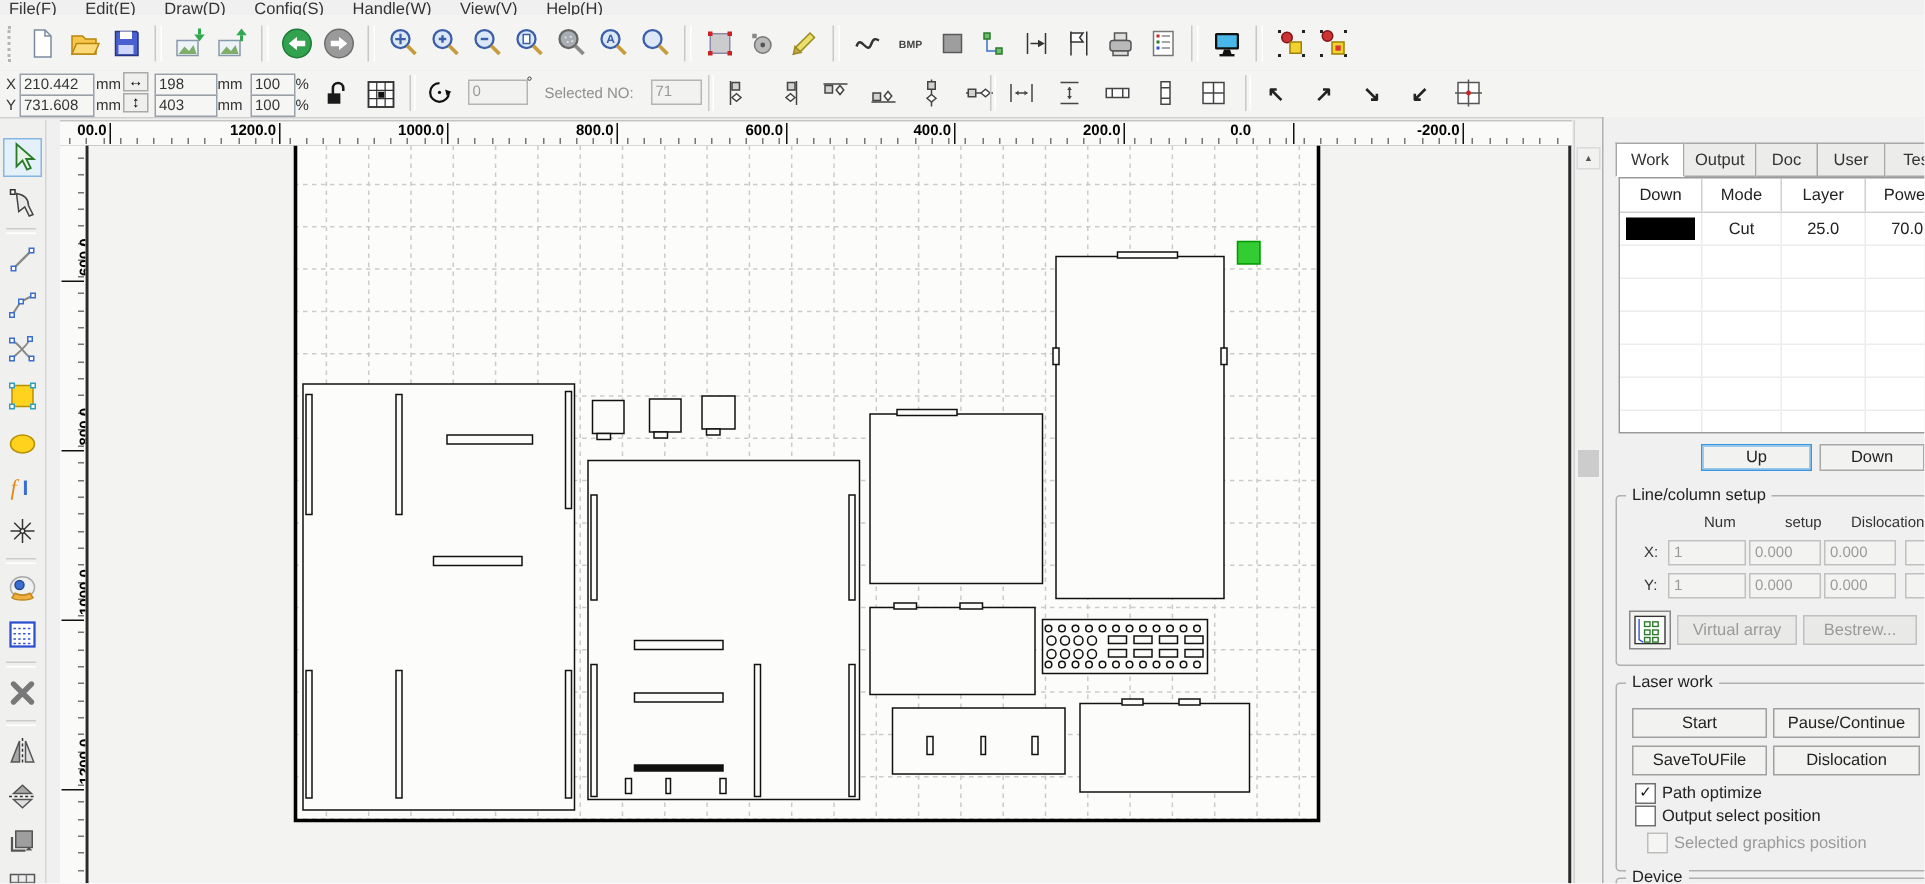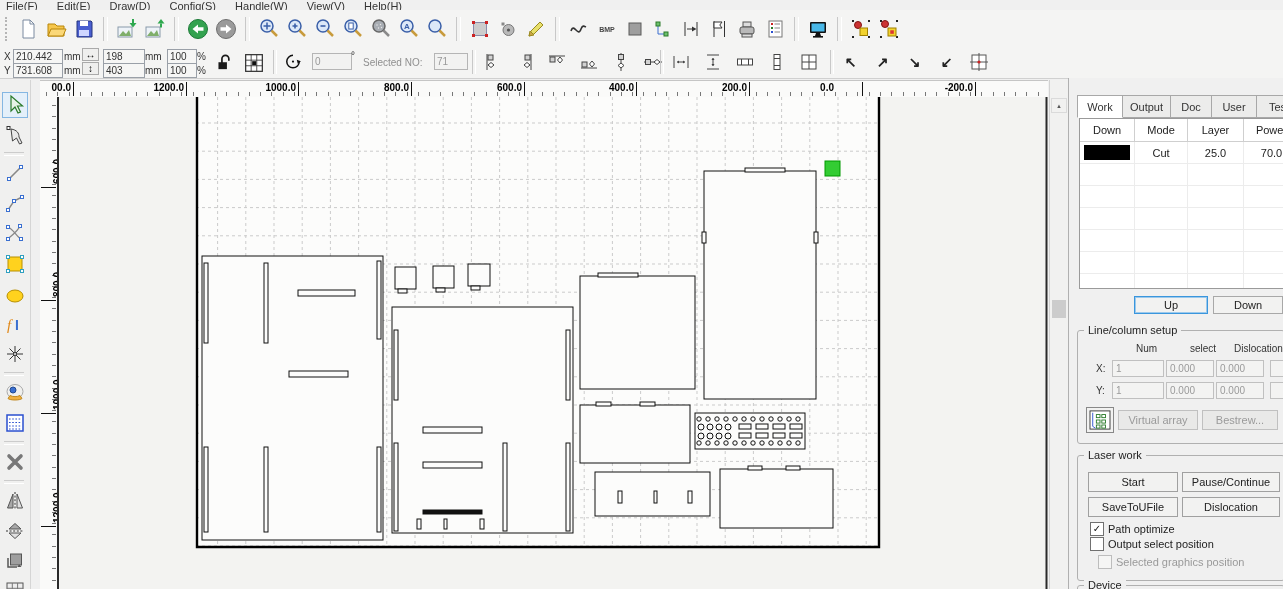--- a/index.html
+++ b/index.html
@@ -927,21 +927,21 @@
             <div class="lc c3"></div>
           </div>
         </div>
     </div>
     <button class="pbtn focusbtn" style="left:65px;top:218px;width:74px">Up</button>
     <button class="pbtn" style="left:144px;top:218px;width:70px">Down</button>
 
     <div class="gbox" style="left:8px;top:252px;width:206px;height:112px">
       <span class="gtitle">Line/column setup</span>
       <span class="lbl" style="left:58px;top:12px">Num</span>
-      <span class="lbl" style="left:112px;top:12px">select</span>
+      <span class="lbl" style="left:112px;top:12px">setup</span>
       <span class="lbl" style="left:156px;top:12px">Dislocation</span>
       <span class="lbl" style="left:18px;top:32px">X:</span>
       <input class="ninp" style="left: 34px; top: 29px; width: 44px;" value="1">
       <input class="ninp" style="left: 88px; top: 29px; width: 40px;" value="0.000">
       <input class="ninp" style="left: 138px; top: 29px; width: 40px;" value="0.000">
       <input class="ninp" style="left: 192px; top: 29px; width: 16px;">
       <span class="lbl" style="left:18px;top:54px">Y:</span>
       <input class="ninp" style="left: 34px; top: 51px; width: 44px;" value="1">
       <input class="ninp" style="left: 88px; top: 51px; width: 40px;" value="0.000">
       <input class="ninp" style="left: 138px; top: 51px; width: 40px;" value="0.000">

